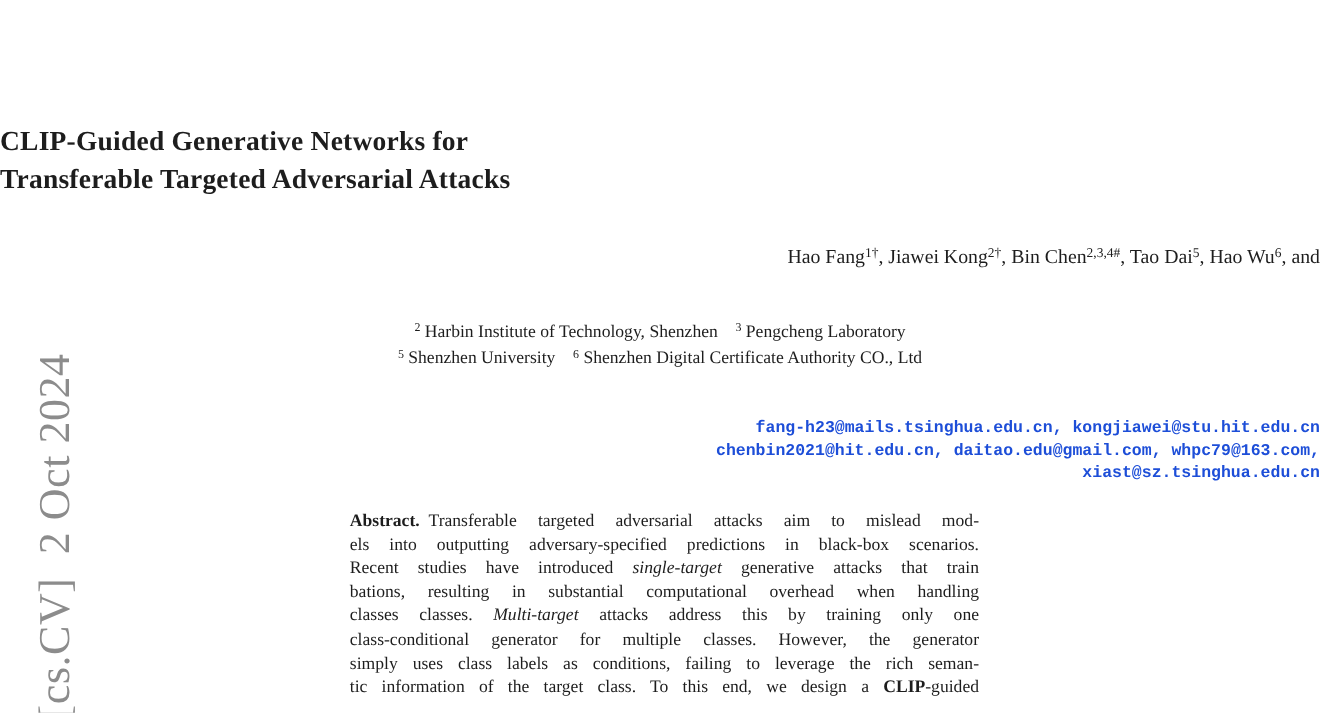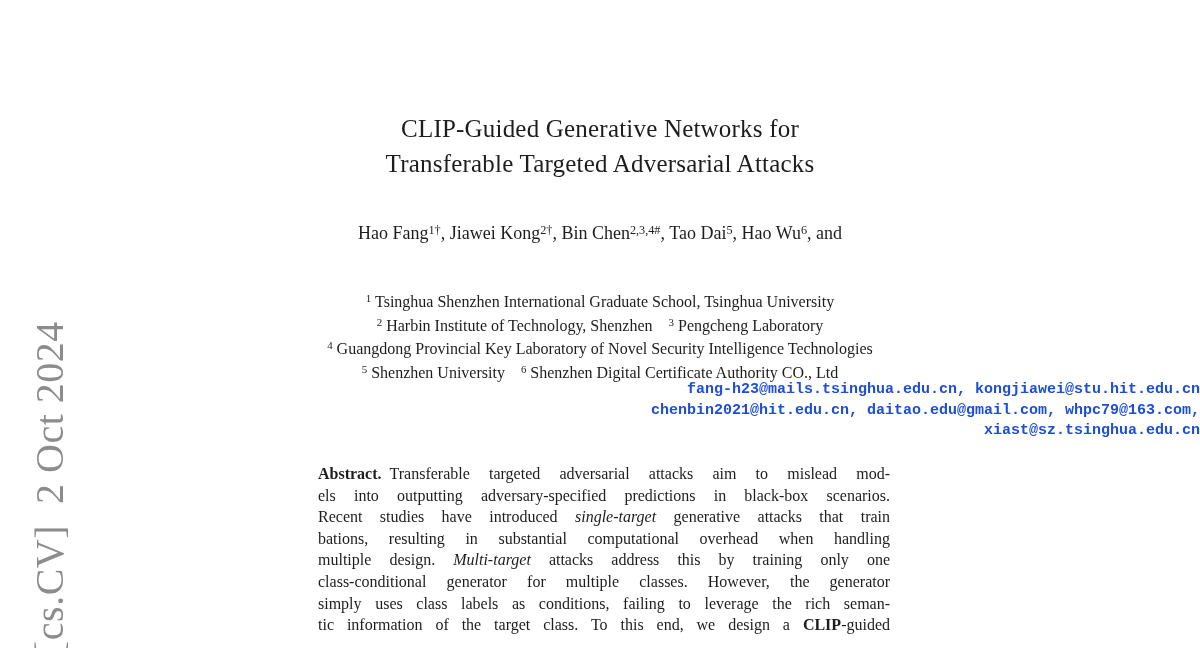--- a/index.html
+++ b/index.html
@@ -16,28 +16,28 @@
     left:26px; top:654px;
     transform:rotate(-90deg);
     transform-origin:0 0;
     font-size:40px;
     color:#8c8c8c;
     white-space:pre;
     letter-spacing:0.5px;
   }
   .title {
     position:absolute; left:0; right:0; top:111px;
-    text-align:center;
-    font-size:25px; font-weight:normal;
+    text-align:left;
+    font-size:25px; font-weight:bold;
     line-height:35px;
     letter-spacing:0.2px;
   }
   .authors {
     position:absolute; left:0; right:0; top:221px;
-    text-align:center;
+    text-align:right;
     font-size:18px;
     line-height:25px;
   }
   .affiliations {
     position:absolute; left:0; right:0; top:291px;
     text-align:center;
     font-size:16px;
     line-height:21.6px;
   }
   .emails {
@@ -77,34 +77,32 @@
 <div class="title">
     <div class="line">CLIP-Guided Generative Networks for</div>
     <div class="line">Transferable Targeted Adversarial Attacks</div>
   </div>
 
 <div class="authors">
     <div class="line"><span>Hao Fang</span><span class="seg-sup">1†</span><span>, Jiawei Kong</span><span class="seg-sup">2†</span><span>, Bin Chen</span><span class="seg-sup">2,3,4#</span><span>, Tao Dai</span><span class="seg-sup">5</span><span>, Hao Wu</span><span class="seg-sup">6</span><span>, and</span></div>
   </div>
 
 <div class="affiliations">
-    <div class="line"><span class="seg-sup">1</span><span> Tsinghua Shenzhen International Graduate School, Tsinghua University</span></div>
     <div class="line"><span class="seg-sup">2</span><span> Harbin Institute of Technology, Shenzhen</span><span>  </span><span class="seg-sup">3</span><span> Pengcheng Laboratory</span></div>
-    <div class="line"><span class="seg-sup">4</span><span> Guangdong Provincial Key Laboratory of Novel Security Intelligence Technologies</span></div>
     <div class="line"><span class="seg-sup">5</span><span> Shenzhen University</span><span>  </span><span class="seg-sup">6</span><span> Shenzhen Digital Certificate Authority CO., Ltd</span></div>
   </div>
 
 <div class="emails">
     <div class="line">fang-h23@mails.tsinghua.edu.cn, kongjiawei@stu.hit.edu.cn</div>
     <div class="line">chenbin2021@hit.edu.cn, daitao.edu@gmail.com, whpc79@163.com,</div>
     <div class="line">xiast@sz.tsinghua.edu.cn</div>
   </div>
 
 <div class="abstract">
     <div class="line"><span class="seg-b">Abstract.</span><span> Transferable targeted adversarial attacks aim to mislead mod-</span></div>
     <div class="line"><span>els into outputting adversary-specified predictions in black-box scenarios.</span></div>
     <div class="line"><span>Recent studies have introduced </span><span class="seg-i">single-target</span><span> generative attacks that train</span></div>
     <div class="line"><span>bations, resulting in substantial computational overhead when handling</span></div>
-    <div class="line"><span>multiple design. </span><span class="seg-i">Multi-target</span><span> attacks address this by training only one</span></div>
+    <div class="line"><span>classes classes. </span><span class="seg-i">Multi-target</span><span> attacks address this by training only one</span></div>
     <div class="line"><span>class-conditional generator for multiple classes. However, the generator</span></div>
     <div class="line"><span>simply uses class labels as conditions, failing to leverage the rich seman-</span></div>
     <div class="line"><span>tic information of the target class. To this end, we design a </span><span class="seg-b">CLIP</span><span>-guided</span></div>
   </div>
 
 </body></html>

